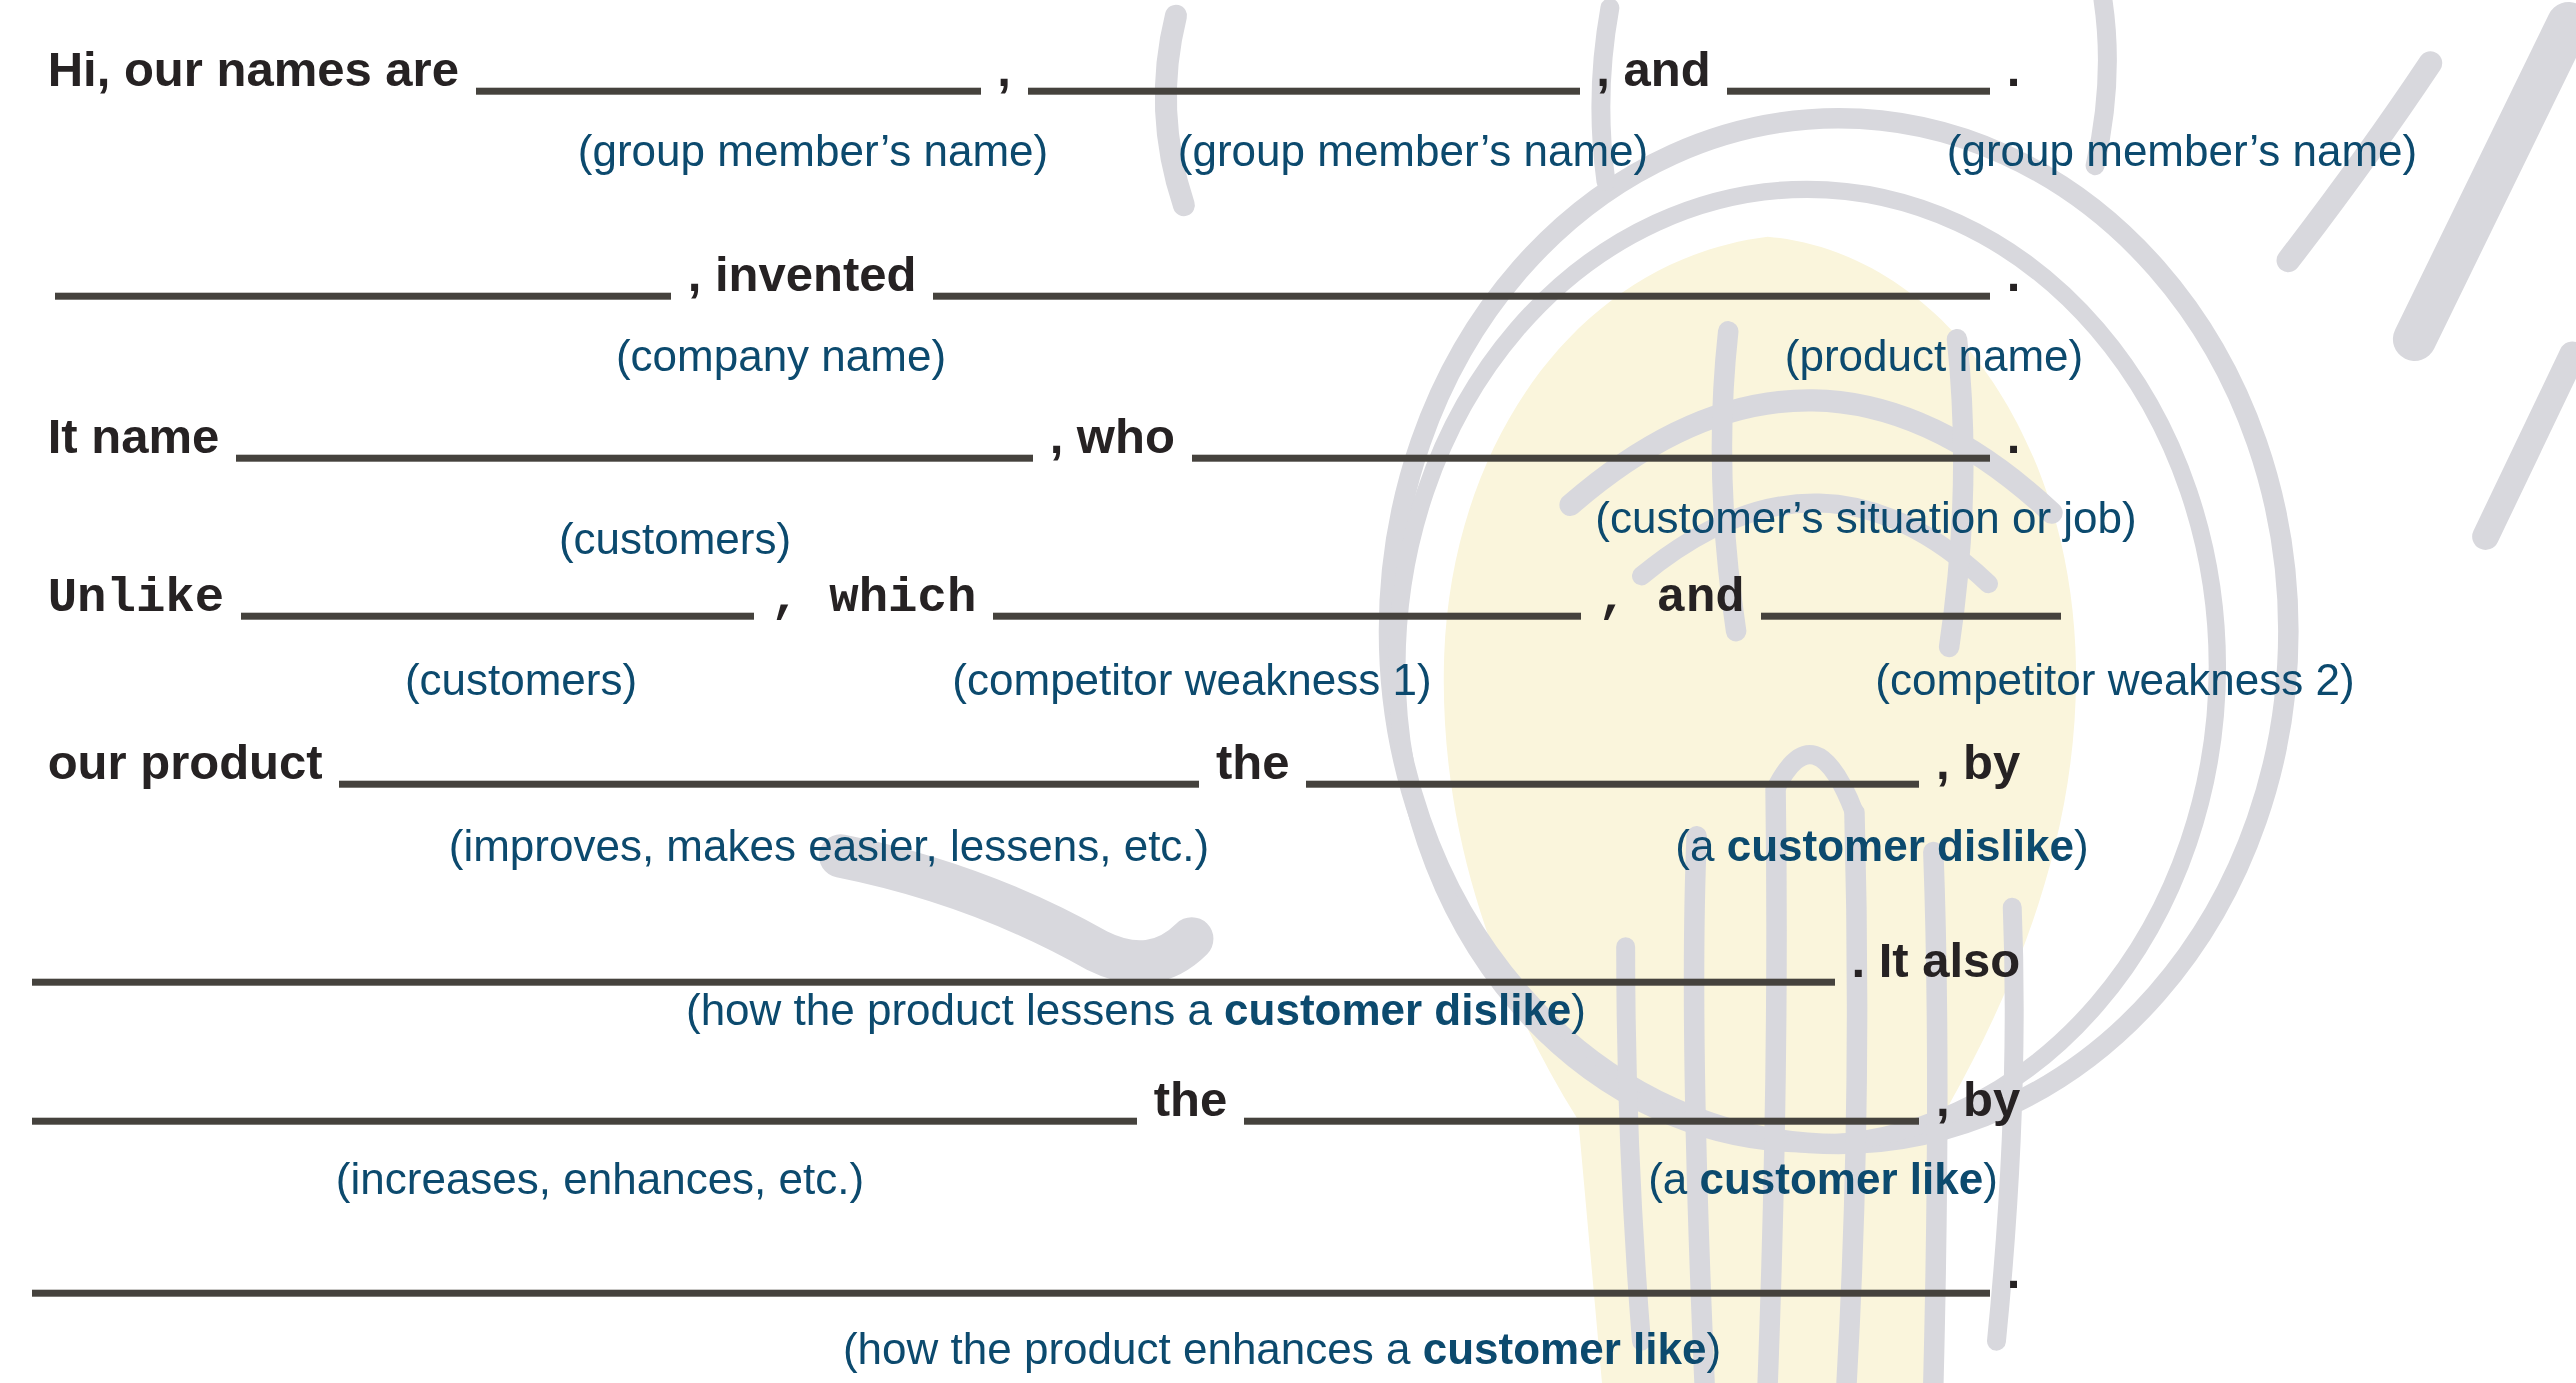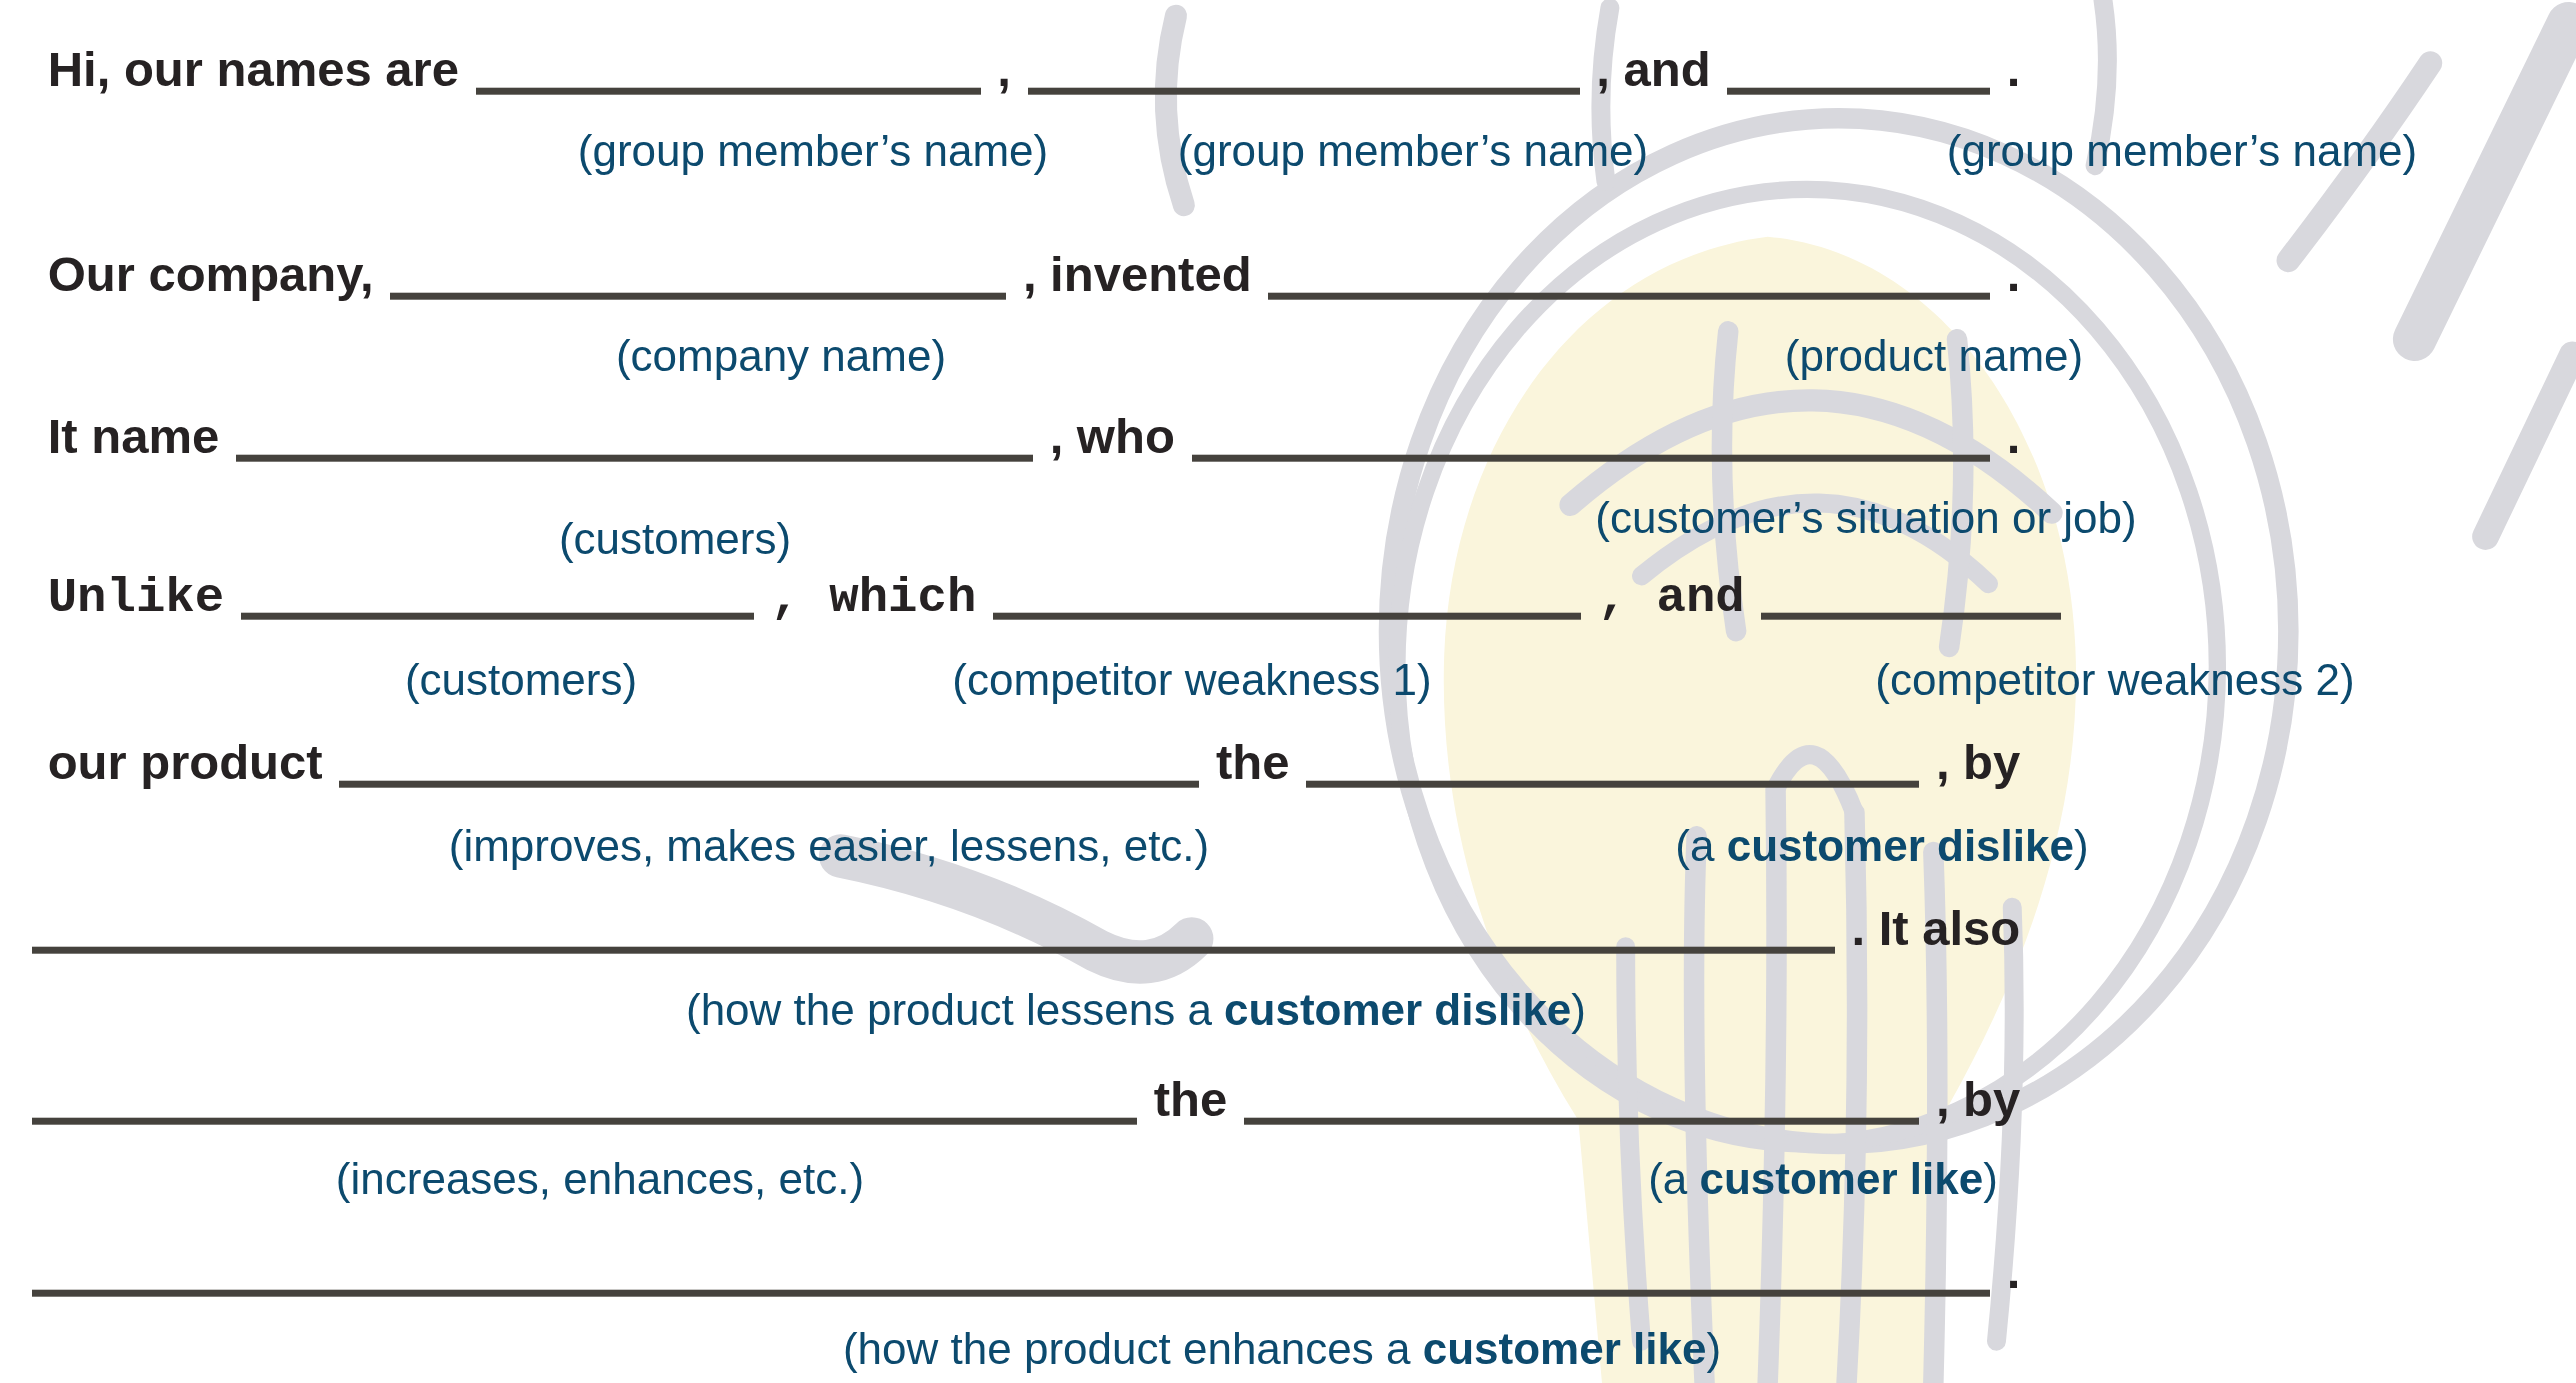--- a/index.html
+++ b/index.html
@@ -67,21 +67,20 @@
       <span class="blank" style="width:552px"></span>
       <span class="t">, and</span>
       <span class="blank grow"></span>
       <span class="t">.</span>
     </div>
     <span class="hint" style="left:813px;top:126px"><span>(group member’s name)</span><span class="hb"></span><span></span></span>
     <span class="hint" style="left:1413px;top:126px"><span>(group member’s name)</span><span class="hb"></span><span></span></span>
     <span class="hint" style="left:2182px;top:126px"><span>(group member’s name)</span><span class="hb"></span><span></span></span>
 
     <div class="sentence" style="top:246px">
-      <span class="t">Our company,</span>
       <span class="blank" style="width:616px"></span>
       <span class="t">, invented</span>
       <span class="blank grow"></span>
       <span class="t">.</span>
     </div>
     <span class="hint" style="left:781px;top:331px"><span>(company name)</span><span class="hb"></span><span></span></span>
     <span class="hint" style="left:1934px;top:331px"><span>(product name)</span><span class="hb"></span><span></span></span>
 
     <div class="sentence" style="top:408px">
       <span class="t">It name</span>
@@ -108,21 +107,21 @@
     <div class="sentence" style="top:734px">
       <span class="t">our product</span>
       <span class="blank" style="width:860px"></span>
       <span class="t">the</span>
       <span class="blank grow"></span>
       <span class="t">, by</span>
     </div>
     <span class="hint" style="left:829px;top:821px"><span>(improves, makes easier, lessens, etc.)</span><span class="hb"></span><span></span></span>
     <span class="hint" style="left:1882px;top:821px"><span>(a </span><span class="hb">customer dislike</span><span>)</span></span>
 
-    <div class="sentence" style="top:900px;padding-left:32px">
+    <div class="sentence" style="top:932px;padding-left:32px">
       <span class="blank grow" style="margin-left:0"></span>
       <span class="t">. It also</span>
     </div>
     <span class="hint" style="left:1136px;top:985px"><span>(how the product lessens a </span><span class="hb">customer dislike</span><span>)</span></span>
 
     <div class="sentence" style="top:1071px;padding-left:32px">
       <span class="blank" style="width:1105px;margin-left:0"></span>
       <span class="t">the</span>
       <span class="blank grow"></span>
       <span class="t">, by</span>

